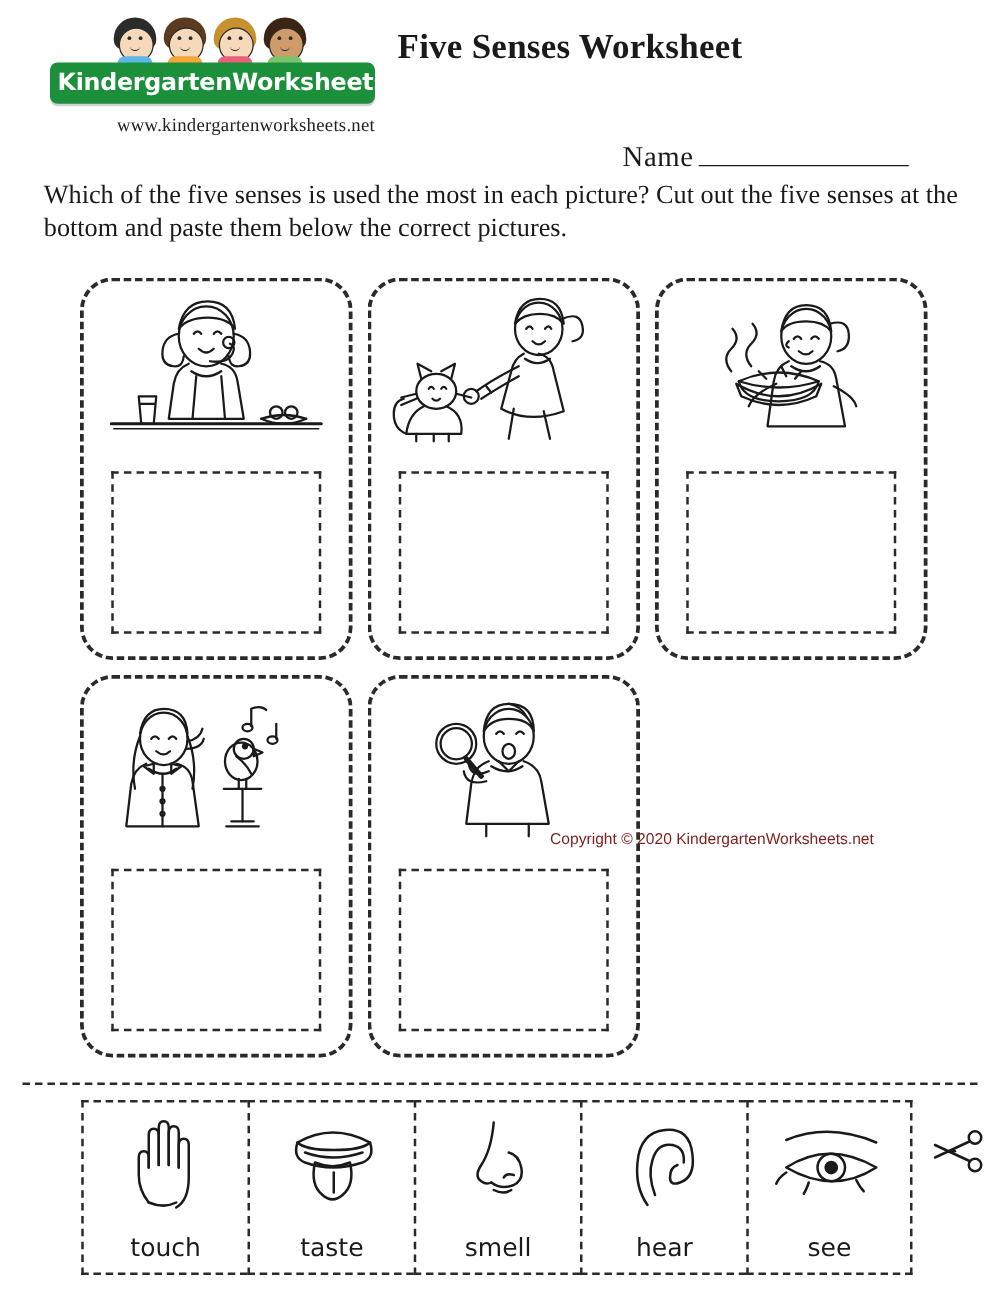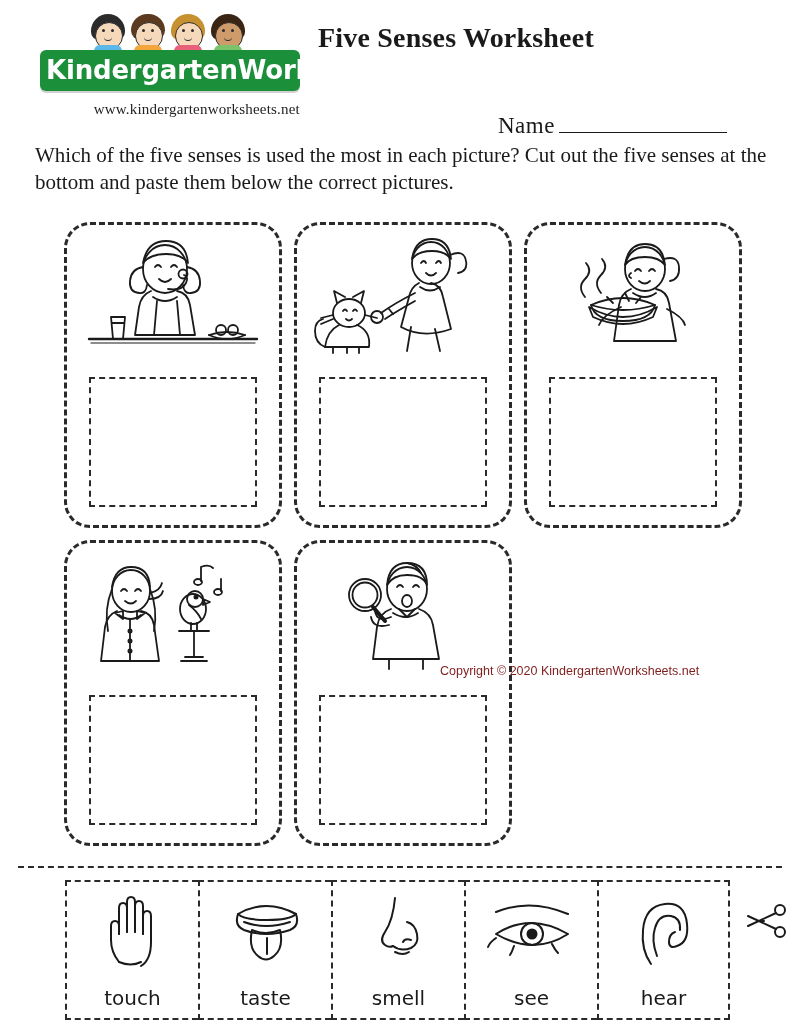--- a/index.html
+++ b/index.html
@@ -96,21 +96,21 @@
   #logo-banner {
     position: relative;
     background: #1b8f3a;
     border-radius: 6px;
     padding: 5px 6px 6px 6px;
     box-shadow: 0 2px 0 rgba(0,0,0,0.18);
   }
   #logo-text {
     font-family: "DejaVu Sans", sans-serif;
     font-weight: bold;
-    font-size: 26px;
+    font-size: 19px;
     color: #ffffff;
     letter-spacing: -0.2px;
     white-space: nowrap;
   }
   #logo-url {
     margin-top: 10px;
     font-family: "Liberation Serif", serif;
     font-size: 15px;
     color: #222222;
     letter-spacing: 0.2px;
@@ -526,33 +526,33 @@
         <path d="M62 62 q8 4 14 0"></path>
         <path d="M78 50 q-6 -2 -8 2"></path>
       </svg>
     </div>
     <div class="slabel">smell</div>
   </div>
 
   <div class="sense-cell">
     <div class="sicon">
       <svg width="133" height="78" viewBox="0 0 133 78" fill="none" stroke="#1a1a1a" stroke-width="2" stroke-linecap="round" stroke-linejoin="round">
+        <path d="M52 74 q-10 -14 -8 -34 q2 -24 22 -26 q20 -2 22 20 q2 18 -10 22 q-8 3 -8 -4 q0 -8 6 -10"></path>
+        <path d="M58 66 q-6 -16 -2 -28 q4 -14 16 -12 q10 2 9 14"></path>
+      </svg>
+    </div>
+    <div class="slabel">hear</div>
+  </div>
+
+  <div class="sense-cell">
+    <div class="sicon">
+      <svg width="133" height="78" viewBox="0 0 133 78" fill="none" stroke="#1a1a1a" stroke-width="2" stroke-linecap="round" stroke-linejoin="round">
         <path d="M30 22 q34 -14 72 2"></path>
         <path d="M30 44 q34 -22 72 0 q-34 22 -72 0z"></path>
         <circle cx="66" cy="44" r="11"></circle>
         <circle cx="66" cy="44" r="4.5" fill="#1a1a1a"></circle>
         <path d="M30 48 q-6 4 -8 9 M48 56 q-2 6 -4 9 M86 54 q3 6 6 9"></path>
       </svg>
     </div>
     <div class="slabel">see</div>
   </div>
 
-  <div class="sense-cell">
-    <div class="sicon">
-      <svg width="133" height="78" viewBox="0 0 133 78" fill="none" stroke="#1a1a1a" stroke-width="2" stroke-linecap="round" stroke-linejoin="round">
-        <path d="M52 74 q-10 -14 -8 -34 q2 -24 22 -26 q20 -2 22 20 q2 18 -10 22 q-8 3 -8 -4 q0 -8 6 -10"></path>
-        <path d="M58 66 q-6 -16 -2 -28 q4 -14 16 -12 q10 2 9 14"></path>
-      </svg>
-    </div>
-    <div class="slabel">hear</div>
-  </div>
-
 </div>
 
 </body></html>

